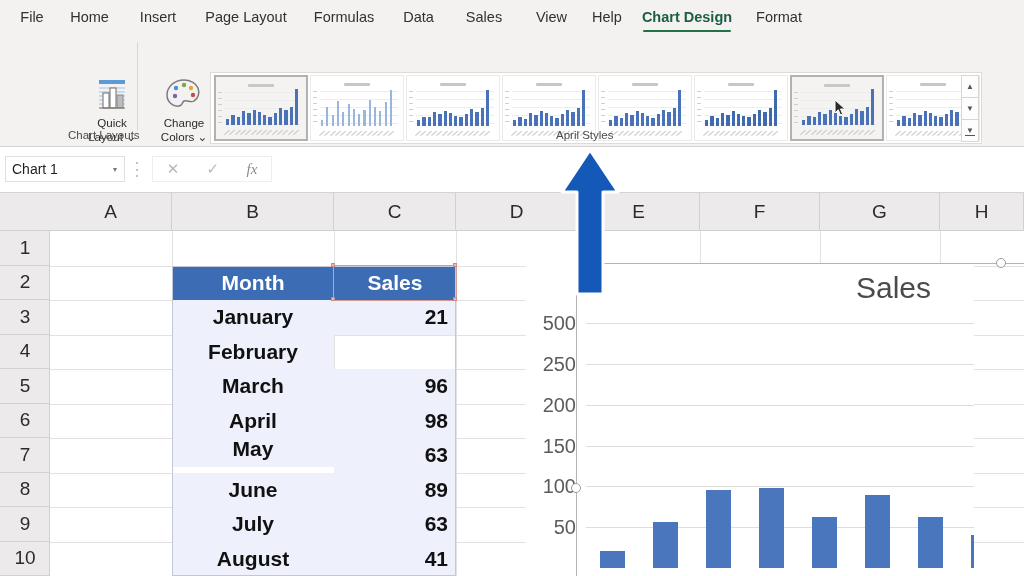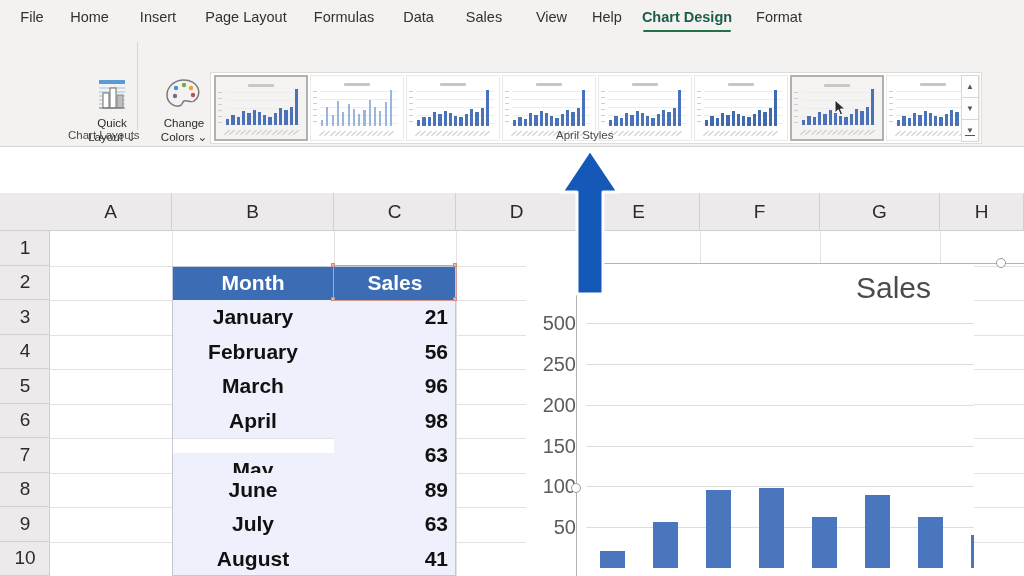--- a/index.html
+++ b/index.html
@@ -681,20 +681,37 @@
             <span>▼</span>
             <div style="position: absolute; bottom: 5px; left: 4px; right: 4px; height: 1px; background: rgb(85, 85, 85);"></div>
           </div>
         </div>
       </div>
 
     <div class="grp-label" style="left:28px; top:95px;padding-left:40px;">Chart Layouts</div>
     <div class="grp-label" style="left:556px; top:95px;">April Styles</div>
   </div>
 
+  <div class="fbar">
+    <div class="namebox">
+      <span>Chart 1</span>
+      <span class="cv">▾</span>
+    </div>
+    <div class="dots">
+        <i></i>
+        <i></i>
+        <i></i>
+      </div>
+    <div class="fbtns">
+      <span>✕</span>
+      <span>✓</span>
+      <span class="fx">fx</span>
+    </div>
+    <div class="finput"></div>
+  </div>
 
   <div class="grid">
 
     <div class="corner"></div>
     <div class="colhdr" id="colhdr">
         <div class="colcell" style="left: 50px; width: 122px;">
           <span>A</span>
         </div>
         <div class="colcell" style="left: 172px; width: 162px;">
           <span>B</span>
@@ -776,36 +793,33 @@
         </div>
         <div class="cell txt" style="left: 122px; width: 162px; top: 69px;">
           <span>January</span>
         </div>
         <div class="cell num" style="left: 284px; width: 122px; top: 69px;">
           <span>21</span>
         </div>
         <div class="cell txt" style="left: 122px; width: 162px; top: 103.5px;">
           <span>February</span>
         </div>
-        <div class="cell num" style="left: 284px; width: 122px; top: 103.5px;">
-          <span>56</span>
-        </div>
         <div class="cell txt" style="left: 122px; width: 162px; top: 138px;">
           <span>March</span>
         </div>
         <div class="cell num" style="left: 284px; width: 122px; top: 138px;">
           <span>96</span>
         </div>
         <div class="cell txt" style="left: 122px; width: 162px; top: 172.5px;">
           <span>April</span>
         </div>
         <div class="cell num" style="left: 284px; width: 122px; top: 172.5px;">
           <span>98</span>
         </div>
-        <div class="cell txt" style="left: 122px; width: 162px; top: 222px; text-align: right;">
+        <div class="cell txt" style="left: 122px; width: 162px; top: 201px; text-align: right;">
           <span>May</span>
         </div>
         <div class="cell num" style="left: 284px; width: 122px; top: 207px;">
           <span>63</span>
         </div>
         <div class="cell txt" style="left: 122px; width: 162px; top: 241.5px;">
           <span>June</span>
         </div>
         <div class="cell num" style="left: 284px; width: 122px; top: 241.5px;">
           <span>89</span>

